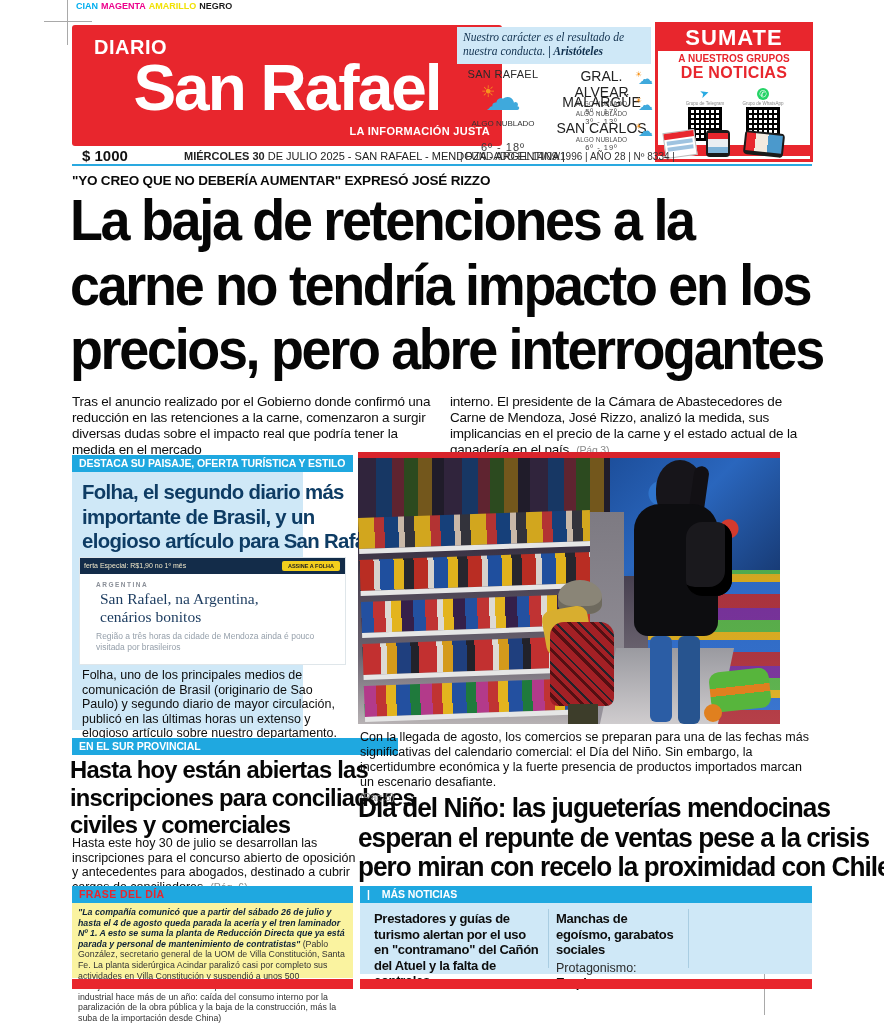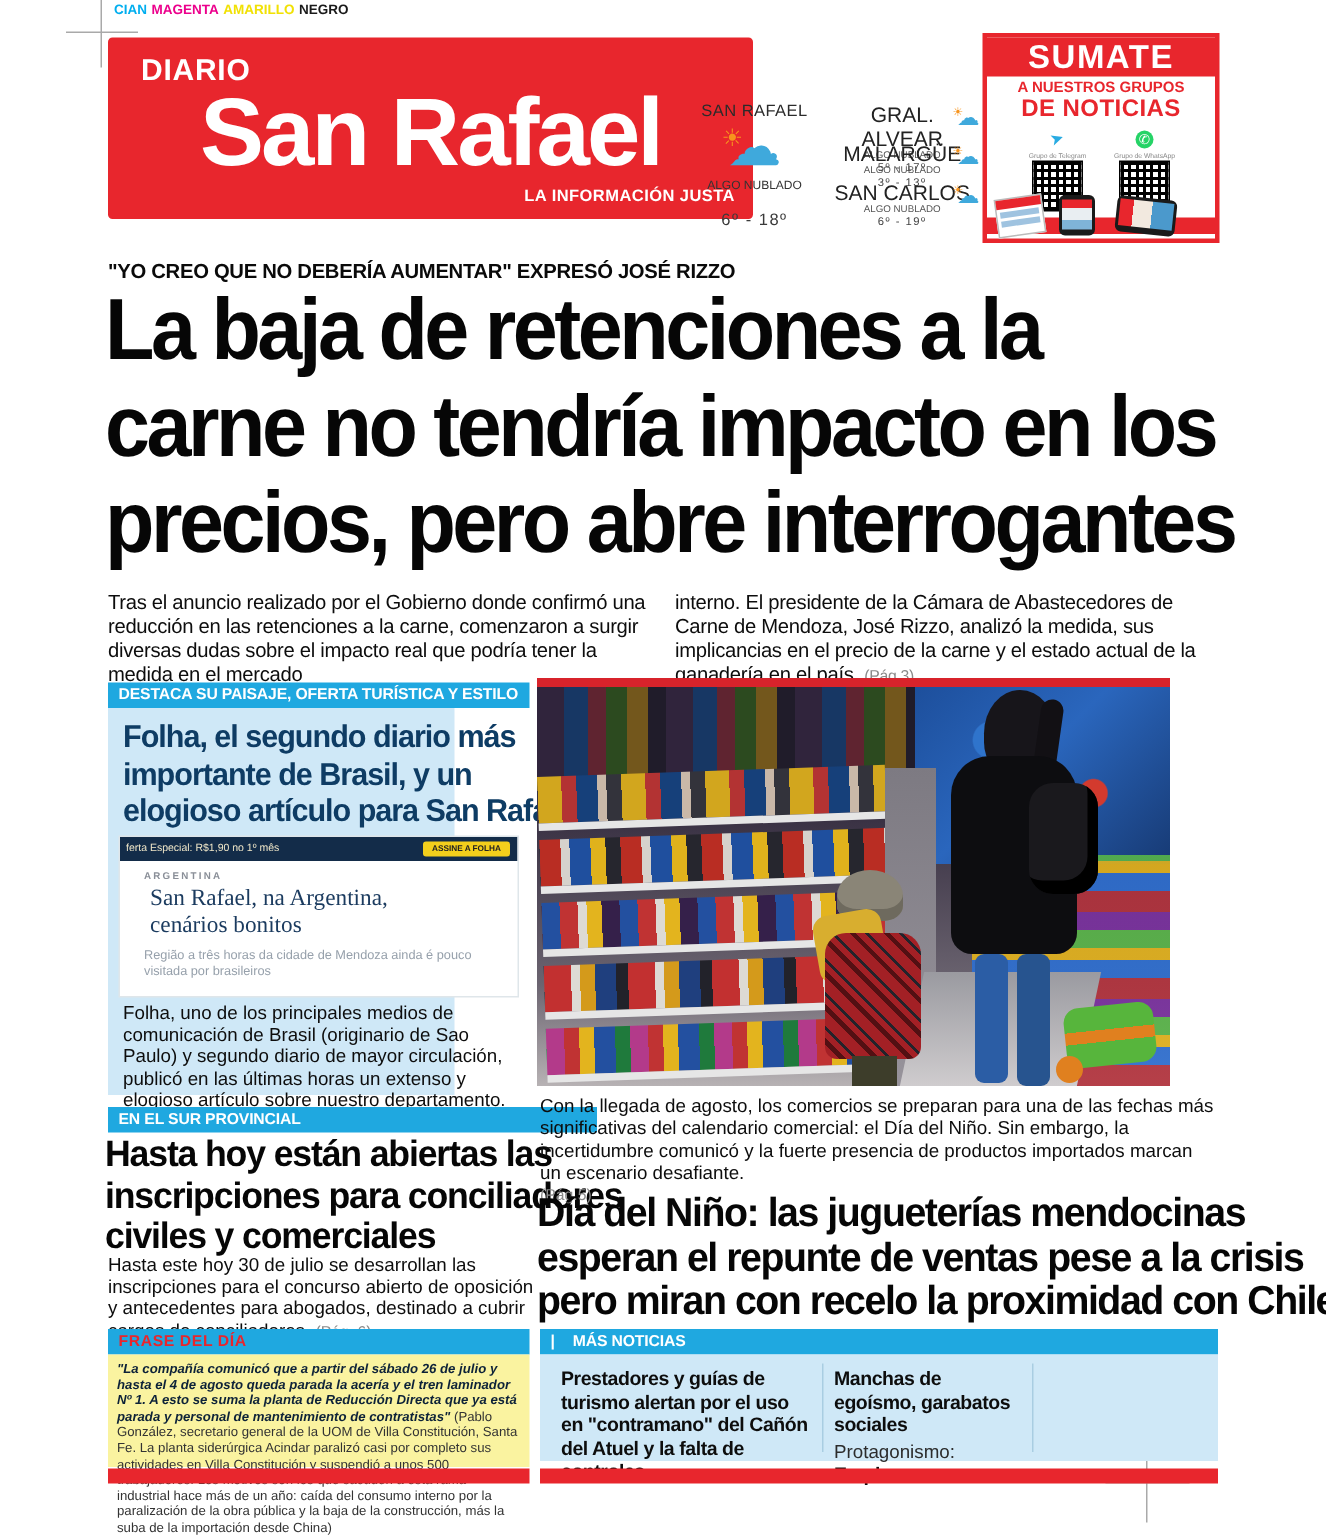--- a/index.html
+++ b/index.html
@@ -189,20 +189,24 @@
   <div class="abs reg-colors">
     <span class="cw0">CIAN</span><span class="cw1">MAGENTA</span><span class="cw2">AMARILLO</span><span class="cw3">NEGRO</span>
   </div>
 
   <div class="abs masthead">
     <div class="m-kicker">DIARIO</div>
     <div class="m-title">San Rafael</div>
     <div class="m-tagline">LA INFORMACIÓN JUSTA</div>
   </div>
 
+  <div class="abs hquote">
+    <span class="hq-text">Nuestro carácter es el resultado de nuestra conducta.</span>
+    <span class="hq-author">| Aristóteles</span>
+  </div>
 
   <div class="abs weather">
     <div class="w-main">
       <div class="w-city">SAN RAFAEL</div>
       <div class="wicon big">
         <span class="sun">☀</span><span class="cloud">☁</span>
       </div>
       <div class="w-cond">ALGO NUBLADO</div>
       <div class="w-temps">6º  -  18º</div>
     </div>
@@ -253,20 +257,25 @@
         </div>
       <div class="ph-p1">
           <i></i>
         </div>
       <div class="ph-p2">
           <i></i>
         </div>
     </div>
   </div>
 
+  <div class="abs daterow">
+    <span class="price">$ 1000</span>
+    <span class="dateline"><b>MIÉRCOLES 30</b><span> DE JULIO 2025 - SAN RAFAEL - MENDOZA - ARGENTINA |</span></span>
+    <span class="founded">|  FUNDADO EL 14/09/1996   |   AÑO 28   |   Nº 8334 |</span>
+  </div>
 
   <div class="abs kicker">"YO CREO QUE NO DEBERÍA AUMENTAR" EXPRESÓ JOSÉ RIZZO</div>
   <div class="abs h1block">
     <div class="h1line">La baja de retenciones a la</div>
     <div class="h1line">carne no tendría impacto en los</div>
     <div class="h1line">precios, pero abre interrogantes</div>
   </div>
   <div class="abs leadcols">
     <p class="lc lc1">Tras el anuncio realizado por el Gobierno donde confirmó una reducción en las retenciones a la carne, comenzaron a surgir diversas dudas sobre el impacto real que podría tener la medida en el mercado</p>
     <p class="lc lc2"><span>interno. El presidente de la Cámara de Abastecedores de Carne de Mendoza, José Rizzo, analizó la medida, sus implicancias en el precio de la carne y el estado actual de la ganadería en el país.</span> <span class="pgref">(Pág.3)</span></p>
@@ -327,21 +336,21 @@
       <div class="ch-scarf"></div>
       <div class="ch-coat"></div>
       <div class="ch-legs"></div>
     </div>
     <div class="ph-walker">
       <div class="wk1"></div>
       <div class="wk2"></div>
     </div>
   </div>
 
-  <p class="abs t-caption"><span>Con la llegada de agosto, los comercios se preparan para una de las fechas más significativas del calendario comercial: el Día del Niño. Sin embargo, la incertidumbre comunicó y la fuerte presencia de productos importados marcan un escenario desafiante.</span><span class="pgref">(Pág.5)</span></p>
+  <p class="abs t-caption"><span>Con la llegada de agosto, los comercios se preparan para una de las fechas más significativas del calendario comercial: el Día del Niño. Sin embargo, la incertidumbre económica y la fuerte presencia de productos importados marcan un escenario desafiante.</span><span class="pgref">(Pág.5)</span></p>
   <div class="abs t-hblock">
     <div class="t-hline">Día del Niño: las jugueterías mendocinas</div>
     <div class="t-hline">esperan el repunte de ventas pese a la crisis</div>
     <div class="t-hline">pero miran con recelo la proximidad con Chile</div>
   </div>
 
   <div class="abs banner b-frase"><span>FRASE DEL DÍA</span></div>
   <div class="abs frase-box">
     <span class="fq">"La compañía comunicó que a partir del sábado 26 de julio y hasta el 4 de agosto queda parada la acería y el tren laminador Nº 1. A esto se suma la planta de Reducción Directa que ya está parada y personal de mantenimiento de contratistas" </span><span class="fa">(Pablo González, secretario general de la UOM de Villa Constitución, Santa Fe. La planta siderúrgica Acindar paralizó casi por completo sus actividades en Villa Constitución y suspendió a unos 500 trabajadores. Los motivos son los que sacuden a esta rama industrial hace más de un año: caída del consumo interno por la paralización de la obra pública y la baja de la construcción, más la suba de la importación desde China)</span>
   </div>

